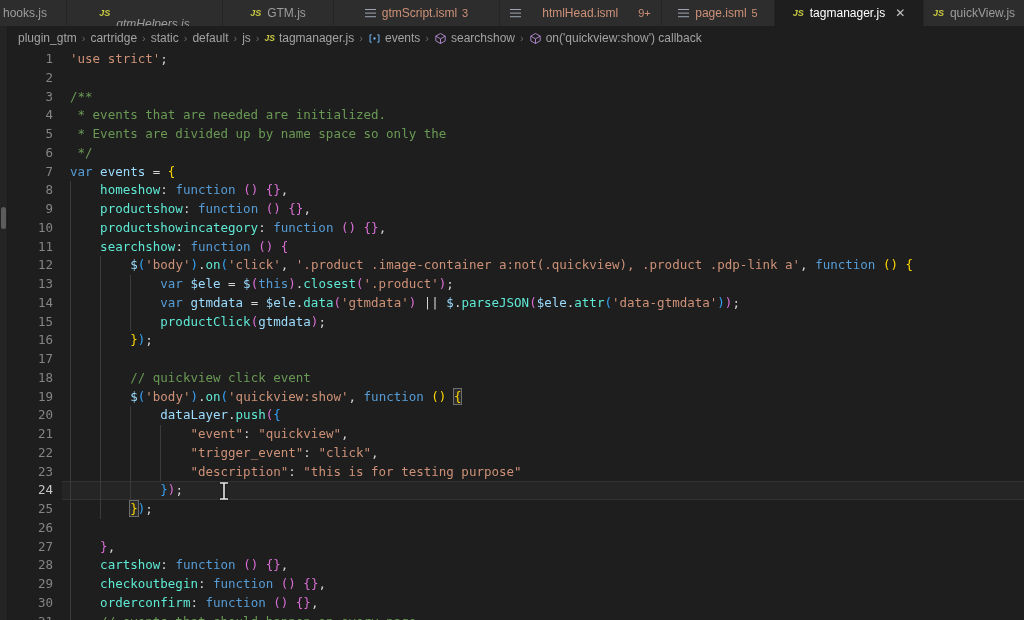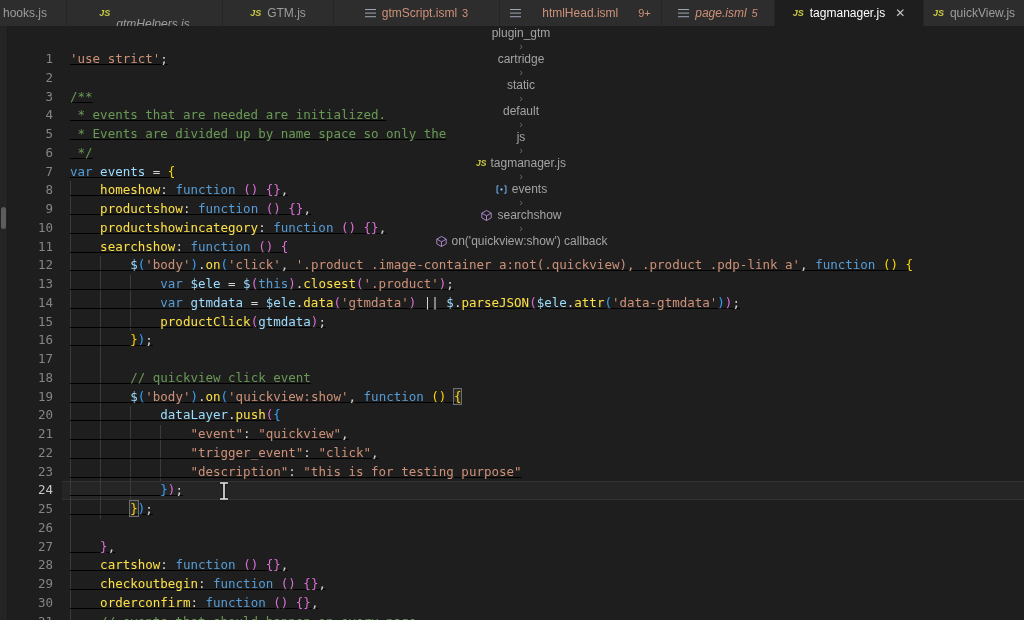--- a/index.html
+++ b/index.html
@@ -11,58 +11,58 @@
   .tabbar { position:absolute; top:0; left:0; width:1024px; height:26px;
             background:#15803d; display:flex; }
   .tab { height:26px; display:flex; align-items:center; justify-content:center;
          gap:6px; background:#2d2d2d; border-right:1px solid #252526;
          font-size:12px; color:#9d9d9d; overflow:hidden; white-space:nowrap; cursor:pointer; }
   .tab:nth-child(1){ width:67px; justify-content:flex-start; padding-left:3px; }
   .tab:nth-child(2){ width:156px; }
   .tab:nth-child(3){ width:111px; }
   .tab:nth-child(4){ width:166px; }
   .tab:nth-child(5){ width:162px;gap:21px; }
-  .tab:nth-child(6){ width:113px;font-style:italic; }
+  .tab:nth-child(6){ width:113px; }
   .tab:nth-child(7){ width:149px; }
   .tab:nth-child(8){ width:100px; border-right:none; }
   .tab.active { background:#1e1e1e; color:#ffffff; }
   .tab-label.italic { font-style:italic;margin-top:21px; }
   .tab-label.warn { color:#ce9178; }
   .tab-badge { color:#ce9178; font-size:11px; margin-left:-1px; }
   .js-icon { color:#cbcb41; font-size:9px; font-weight:bold; font-style:italic; letter-spacing:0; }
   .isml-icon { width:11px; height:9px; position:relative; display:inline-block; }
   .isml-icon::before { content:""; position:absolute; left:0; top:0; width:11px; height:1.6px;
      background:#9da5b4; box-shadow:0 3.6px 0 #9da5b4, 0 7.2px 0 #9da5b4; }
   .close-x { color:#c5c5c5; font-size:12px; margin-left:4px; cursor:pointer; }
 
   
   .breadcrumbs { position:absolute; top:26px; left:0; width:1024px; height:24px;
                  background:#1e1e1e; display:flex; align-items:center;
-                 padding-left:18px; font-size:12px; color:#a3a3a3; white-space:nowrap;flex-direction:column; }
+                 padding-left:18px; font-size:12px; color:#a3a3a3; white-space:nowrap; }
   .bc-item { display:flex; align-items:center; gap:4px; cursor:pointer; }
   .bc-sep { color:#686868; margin:0 5px; font-size:11px; }
   .bc-js { color:#cbcb41; font-size:8.5px; font-weight:bold; font-style:italic; }
   .bc-svg { display:block; }
 
   
   .editor { position:absolute; top:50px; left:0; width:1024px; height:570px;
             font-family:"DejaVu Sans Mono", monospace; font-size:12.5px; }
   .leftstrip { position:absolute; left:0; top:-24px; width:8px; height:594px;
                background:#242424; border-right:1px solid #1b1b1b; }
   .strip-pill { position:absolute; left:1px; top:181px; width:5px; height:22px;
                 background:#5c5c5c; border-radius:3px; }
   .gutter { position:absolute; left:8px; top:0; width:47px; }
   .gutter .ln { height:18.75px; line-height:18.75px; text-align:right;
                 color:#858585; padding-right:2px; }
   .gutter .ln.cur { color:#c6c6c6; }
   .codearea { position:absolute; left:62px; top:0; right:0; padding-left:8px; }
-  .line { height:18.75px; line-height:18.75px; white-space:pre; position:relative; z-index:2;text-decoration:underline; }
+  .line { height:18.75px; line-height:18.75px; white-space:pre; position:relative; z-index:2; }
 
   .tk-kw { color:#569cd6; }
-  .tk-fn { color:#fde047; }
+  .tk-fn { color:#5eead4; }
   .tk-vr { color:#9cdcfe; }
   .tk-st { color:#ce9178; }
   .tk-cm { color:#6a9955; }
   .tk-pl { color:#d4d4d4; }
   .tk-b1 { color:#ffd700; }
   .tk-b2 { color:#da70d6; }
   .tk-b3 { color:#36a3f7; }
   .bm { outline:1px solid #6e6e6e; background:rgba(120,120,120,0.17); }
 
   .guide { position:absolute; width:1px; background:#3b3b3b; z-index:1; }

